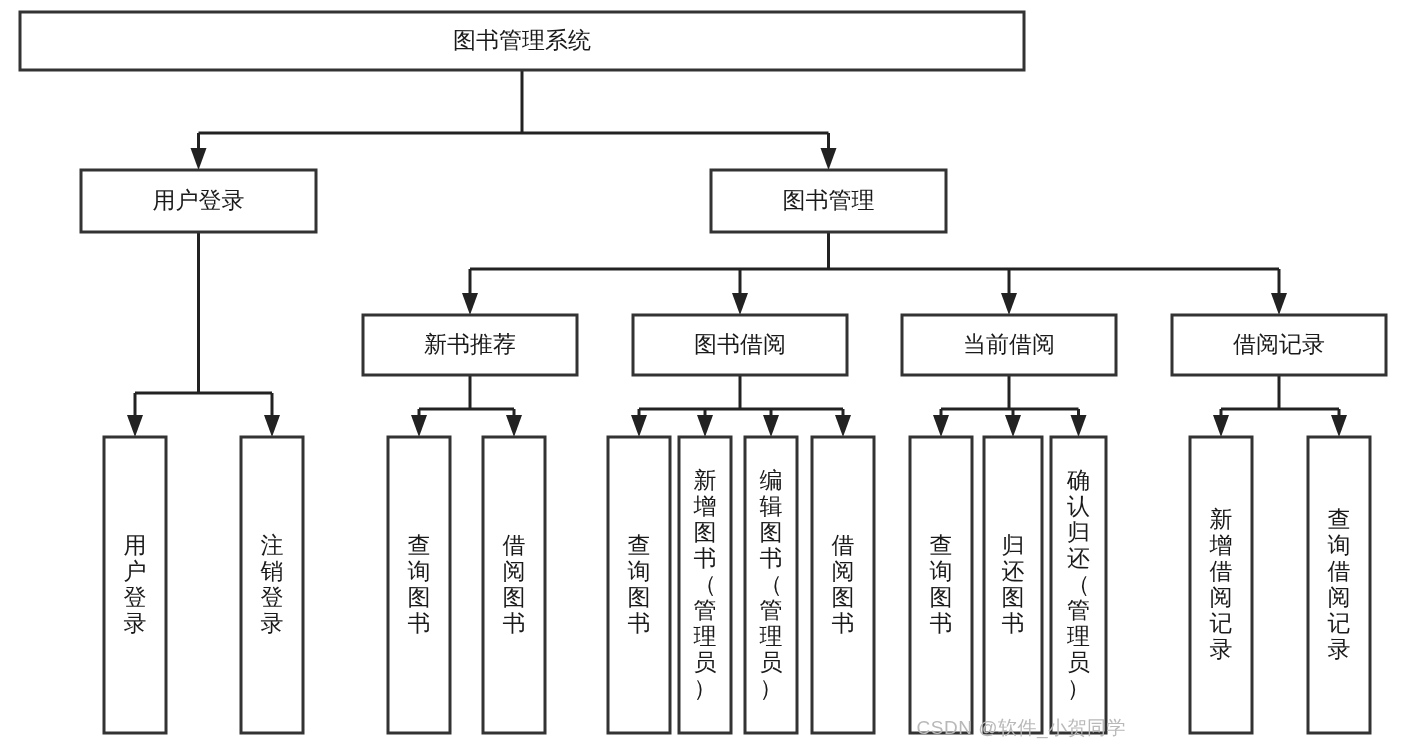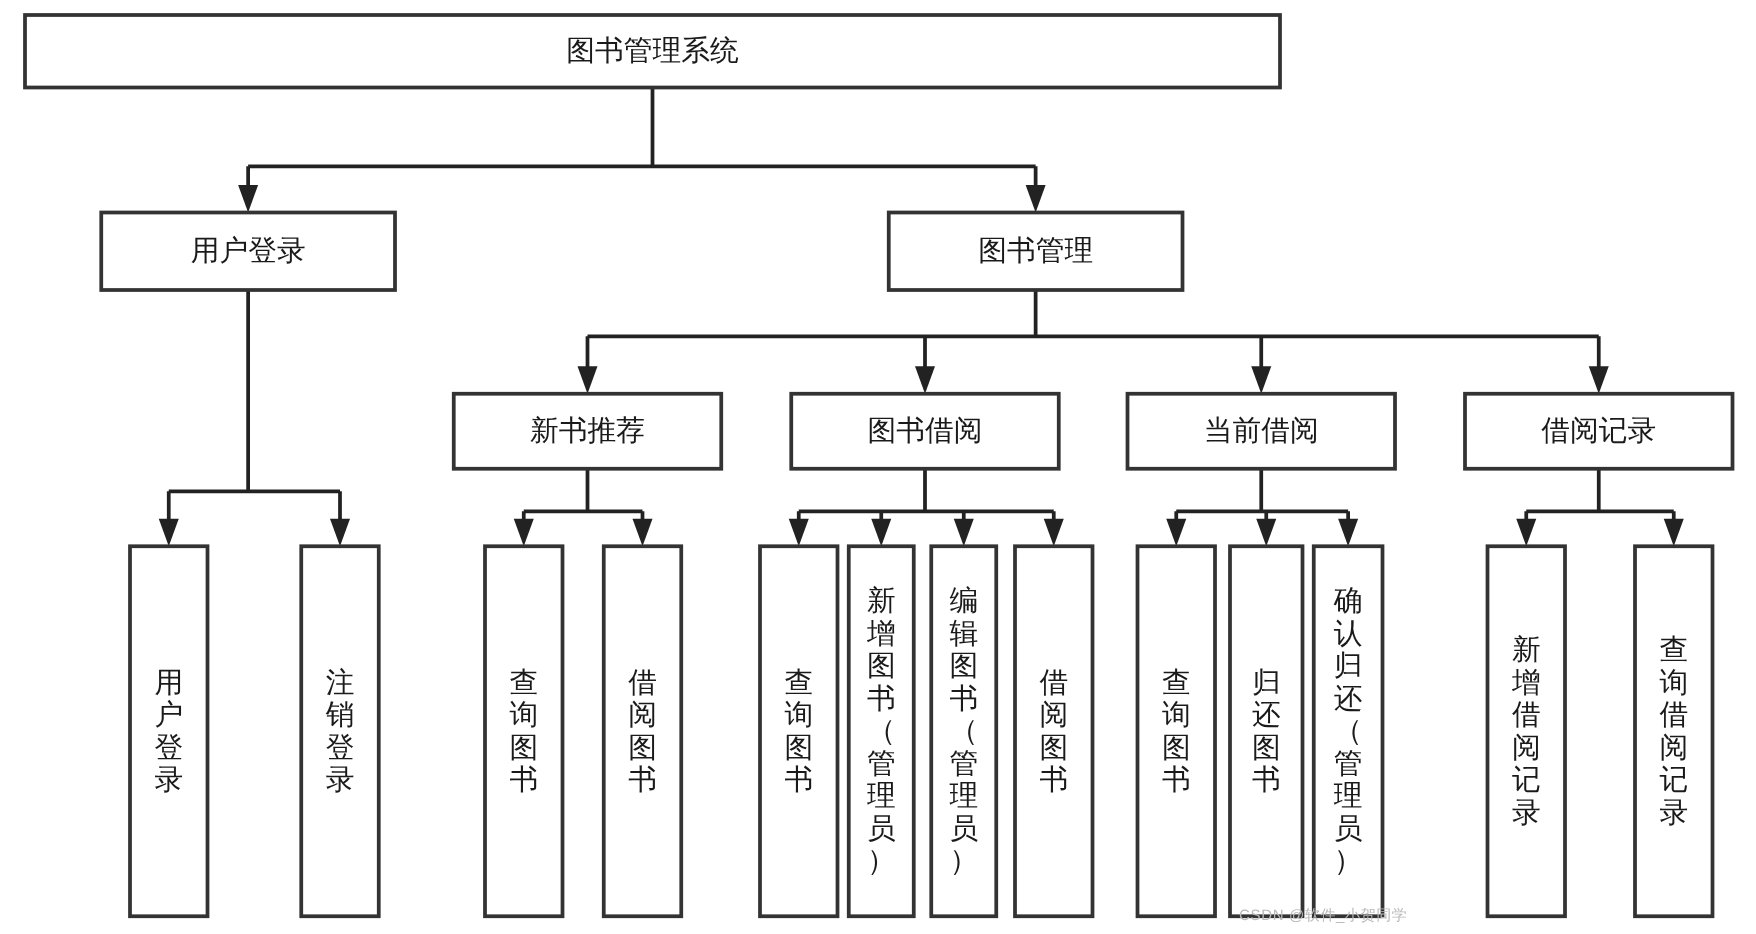--- a/index.html
+++ b/index.html
@@ -53,21 +53,21 @@
   }
   .arrow-head {
     fill: #222222;
     stroke: none;
   }
   .watermark {
     position: absolute;
     right: 8px;
     bottom: 6px;
     font-family: "Liberation Sans", "DejaVu Sans", sans-serif;
-    font-size: 12px;
+    font-size: 19px;
     color: #b9b9b9;
     letter-spacing: 0.5px;
     white-space: nowrap;
     pointer-events: none;
   }
 </style>
 </head>
 <body>
 
 <div id="diagram-root">

